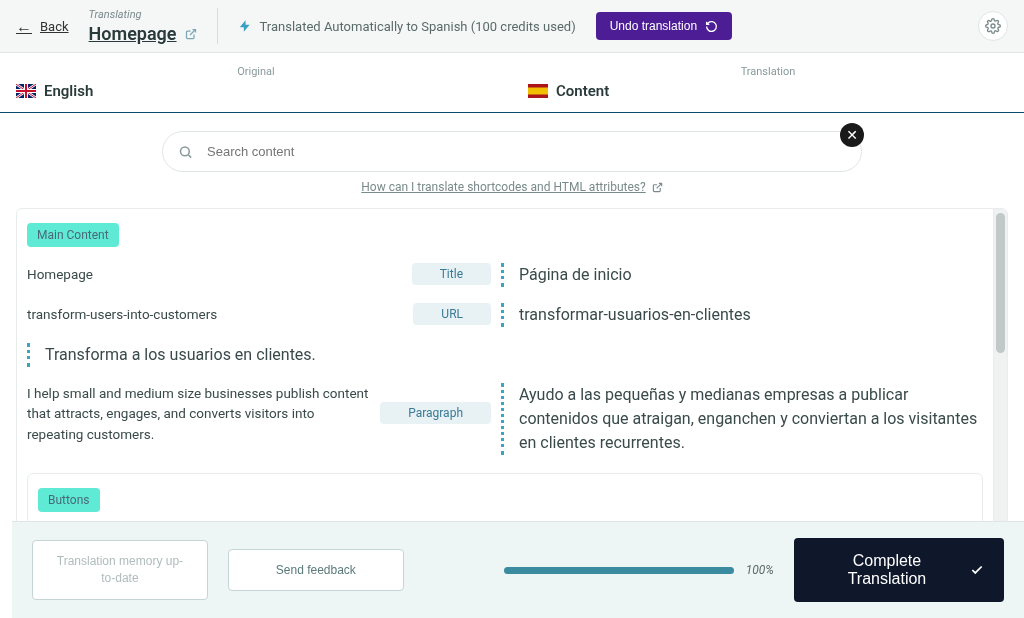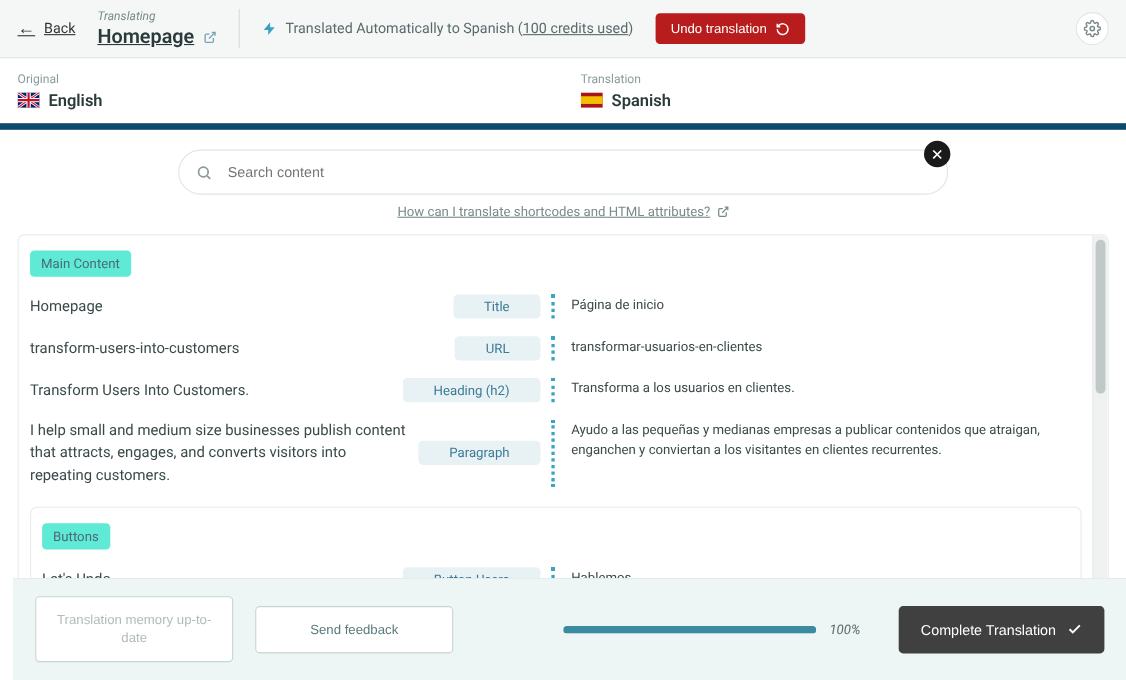--- a/index.html
+++ b/index.html
@@ -7,54 +7,54 @@
 .header { background: #f5f7f7; border-bottom: 1px solid #e0e5e5; padding: 8px 16px; display: flex; align-items: center; gap: 20px; }
 .back-link { display: flex; align-items: center; gap: 8px; color: #333; text-decoration: underline; cursor: pointer; font-size: 13px; }
 .back-arrow { font-size: 16px; text-decoration: none; display: inline-block; }
 .title-block { display: flex; flex-direction: column; }
 .title-label { font-size: 11px; color: #7a8a8a; margin-bottom: 2px; font-style: italic; }
 .title-name { font-size: 18px; font-weight: 600; color: #2a3a3a; text-decoration: underline; display: flex; align-items: center; gap: 8px; }
 .ext-icon { color: #7aa5b5; font-size: 13px; }
 .divider-v { width: 1px; height: 36px; background: #d5dde0; }
 .auto-msg { display: flex; align-items: center; gap: 8px; color: #5a6a6a; font-size: 13px; }
 .bolt { color: #3aa0c0; font-size: 14px; }
-.credits { text-decoration: underline; }
-.undo-btn { background: #b91c1c; color: #fff; border: none; padding: 7px 14px; border-radius: 4px; font-size: 12px; cursor: pointer; display: flex; align-items: center; gap: 8px; }
+.credits { }
+.undo-btn { background: #4c1d95; color: #fff; border: none; padding: 7px 14px; border-radius: 4px; font-size: 12px; cursor: pointer; display: flex; align-items: center; gap: 8px; }
 .spacer { flex: 1; }
 .gear-btn { background: #fff; border: 1px solid #e0e5e5; width: 30px; height: 30px; border-radius: 50%; display: flex; align-items: center; justify-content: center; cursor: pointer; color: #7a8a8a; }
-.lang-row { display: flex; border-bottom: 6px solid #0c4a6e; }
+.lang-row { display: flex; border-bottom: 1px solid #0c4a6e; text-align: center; }
 .lang-col { flex: 1; padding: 12px 16px; }
 .lang-label { font-size: 11px; color: #8a9a9a; margin-bottom: 4px; }
 .lang-name { display: flex; align-items: center; gap: 8px; font-weight: 600; color: #2a3a3a; font-size: 15px; }
 .flag { width: 20px; height: 14px; display: inline-block; border-radius: 2px; }
 .search-wrap { position: relative; max-width: 700px; margin: 18px auto 8px; }
 .search-input { width: 100%; padding: 12px 44px; border: 1px solid #e0e5e5; border-radius: 24px; font-size: 13px; color: #333; outline: none; }
 .search-icon { position: absolute; left: 16px; top: 50%; transform: translateY(-50%); color: #8a9a9a; }
 .clear-btn { position: absolute; right: -2px; top: -8px; width: 24px; height: 24px; background: #1a1a1a; color: #fff; border-radius: 50%; border: none; cursor: pointer; font-size: 14px; display: flex; align-items: center; justify-content: center; }
 .help-link { text-align: right; font-size: 12px; color: #7a8a8a; text-decoration: underline; margin-bottom: 14px; display: flex; justify-content: center; align-items: center; gap: 6px; cursor: pointer; }
 .content-area { margin: 0 16px; border: 1px solid #e8ecec; border-radius: 6px; position: relative; height: 334px; overflow: hidden; display:flex; }
 .content-scroll { flex: 1; overflow-y: auto; padding-bottom: 10px; }
 .scrollbar-fake { width: 14px; background: #f0f2f2; border-left: 1px solid #e8ecec; position: relative; }
 .scrollbar-thumb { position: absolute; top: 4px; left: 2px; right: 2px; height: 140px; background: #c0c8c8; border-radius: 5px; }
 .section-tag { display: inline-block; background: #5eead4; color: #4a6a7a; padding: 5px 10px; border-radius: 4px; font-size: 12px; margin: 14px 0 8px 10px; }
 .row { display: flex; align-items: flex-start; padding: 8px 10px; gap: 0; }
 .col-orig { flex: 1; display: flex; align-items: center; gap: 10px; padding-right: 10px; }
 .col-orig-text { flex: 1; color: #3a4a4a; font-size: 13.5px; line-height: 1.5; }
 .type-tag { background: #e8f2f5; color: #3a7a95; padding: 4px 28px; border-radius: 4px; font-size: 12px; white-space: nowrap; }
 .row-sep { width: 4px; align-self: stretch; border-left: 3px dotted #3aa5bf; }
-.col-trans { flex: 1; padding-left: 14px; color: #3a4a4a; font-size: 12px; line-height: 1.5; }
+.col-trans { flex: 1; padding-left: 14px; color: #3a4a4a; font-size: 16px; line-height: 1.5; }
 .sub-section { border: 1px solid #e8ecec; border-radius: 6px; margin: 10px 10px 0; }
 .footer { background: #eef5f5; border-top: 1px solid #e0e5e5; padding: 16px 20px; display: flex; align-items: center; gap: 20px; margin-top: 0; position: fixed; bottom: 0; left: 12px; right: 0; }
 .footer-btn { border: 1px solid #c5d5d5; background: #fff; padding: 12px 18px; border-radius: 4px; font-size: 12px; color: #5a7a7a; text-align: center; cursor: pointer; width: 180px; line-height: 1.4; }
 .footer-btn.disabled { color: #b0bcbc; cursor: default; }
 .progress-wrap { display: flex; align-items: center; gap: 12px; flex: 0 0 auto; margin-left: 80px; }
 .progress-bar { width: 230px; height: 7px; background: #d5e0e0; border-radius: 4px; overflow: hidden; }
 .progress-fill { height: 100%; background: #3a8aa0; width: 100%; }
 .progress-pct { font-size: 12px; color: #5a6a6a; font-style: italic; }
-.complete-btn { background: #404040; color: #fff; border: none; padding: 14px 20px; border-radius: 4px; font-size: 13px; cursor: pointer; display: flex; align-items: center; gap: 10px; margin-left: auto; }
+.complete-btn { background: #0f172a; color: #fff; border: none; padding: 14px 20px; border-radius: 4px; font-size: 16px; cursor: pointer; display: flex; align-items: center; gap: 10px; margin-left: auto; }
 .check { font-size: 14px; }
 svg { display: block; }
 </style>
 </head>
 <body>
 
 <div class="header">
   <div class="back-link">
     <span class="back-arrow">←</span>
     <span>Back</span>
@@ -121,21 +121,21 @@
   </div>
   <div class="lang-col">
     <div class="lang-label">Translation</div>
     <div class="lang-name">
       <span class="flag">
         <svg width="20" height="14" viewBox="0 0 20 14">
             <rect width="20" height="14" fill="#AA151B"></rect>
             <rect y="3.5" width="20" height="7" fill="#F1BF00"></rect>
           </svg>
       </span>
-      <span>Spanish</span>
+      <span>Content</span>
     </div>
   </div>
 </div>
 
 <div class="search-wrap">
   <span class="search-icon">
     <svg width="15" height="15" viewBox="0 0 24 24" fill="none" stroke="currentColor" stroke-width="2.5">
         <circle cx="11" cy="11" r="7"></circle>
         <line x1="21" y1="21" x2="16.5" y2="16.5"></line>
       </svg>
@@ -169,24 +169,20 @@
     </div>
     <div class="row">
       <div class="col-orig">
         <div class="col-orig-text">transform-users-into-customers</div>
         <div class="type-tag">URL</div>
       </div>
       <div class="row-sep"></div>
       <div class="col-trans">transformar-usuarios-en-clientes</div>
     </div>
     <div class="row">
-      <div class="col-orig">
-        <div class="col-orig-text">Transform Users Into Customers.</div>
-        <div class="type-tag">Heading (h2)</div>
-      </div>
       <div class="row-sep"></div>
       <div class="col-trans">Transforma a los usuarios en clientes.</div>
     </div>
     <div class="row">
       <div class="col-orig">
         <div class="col-orig-text">I help small and medium size businesses publish content that attracts, engages, and converts visitors into repeating customers.</div>
         <div class="type-tag">Paragraph</div>
       </div>
       <div class="row-sep"></div>
       <div class="col-trans">Ayudo a las pequeñas y medianas empresas a publicar contenidos que atraigan, enganchen y conviertan a los visitantes en clientes recurrentes.</div>

